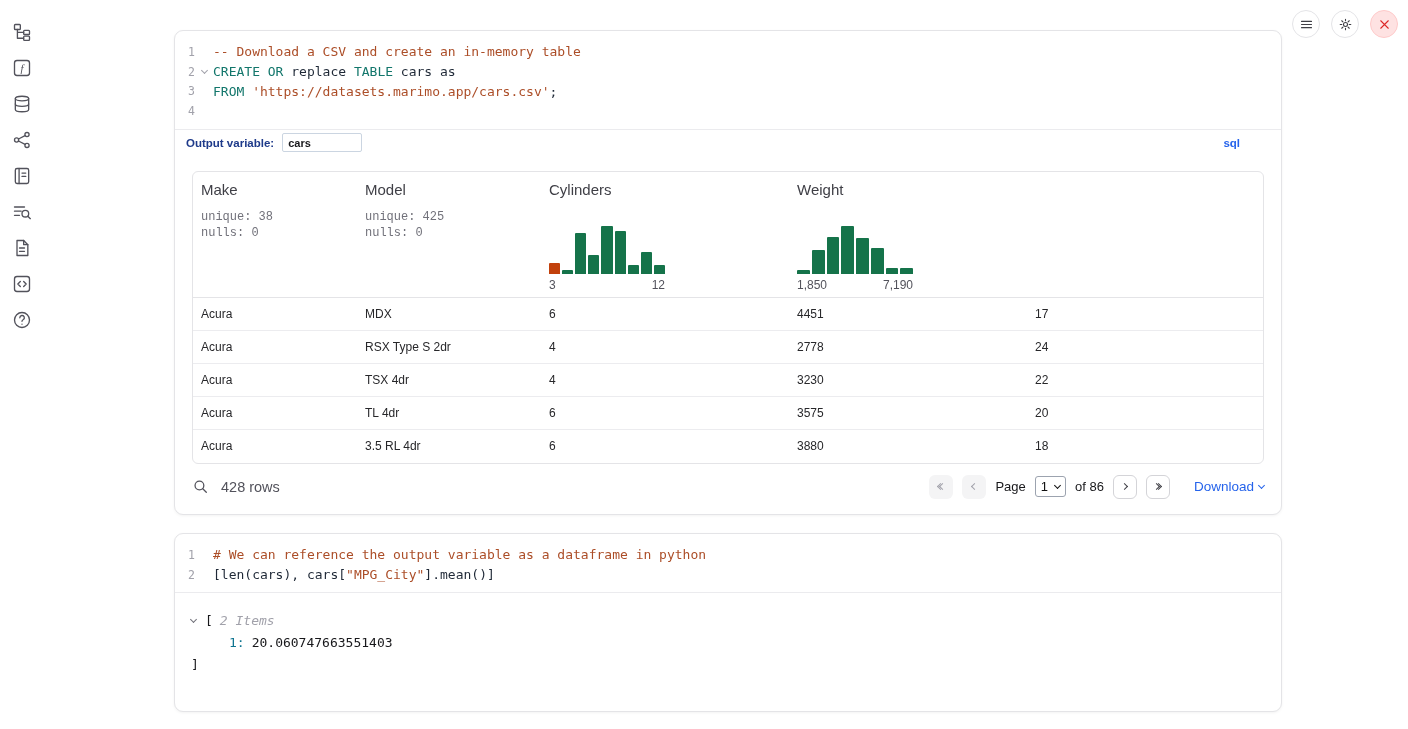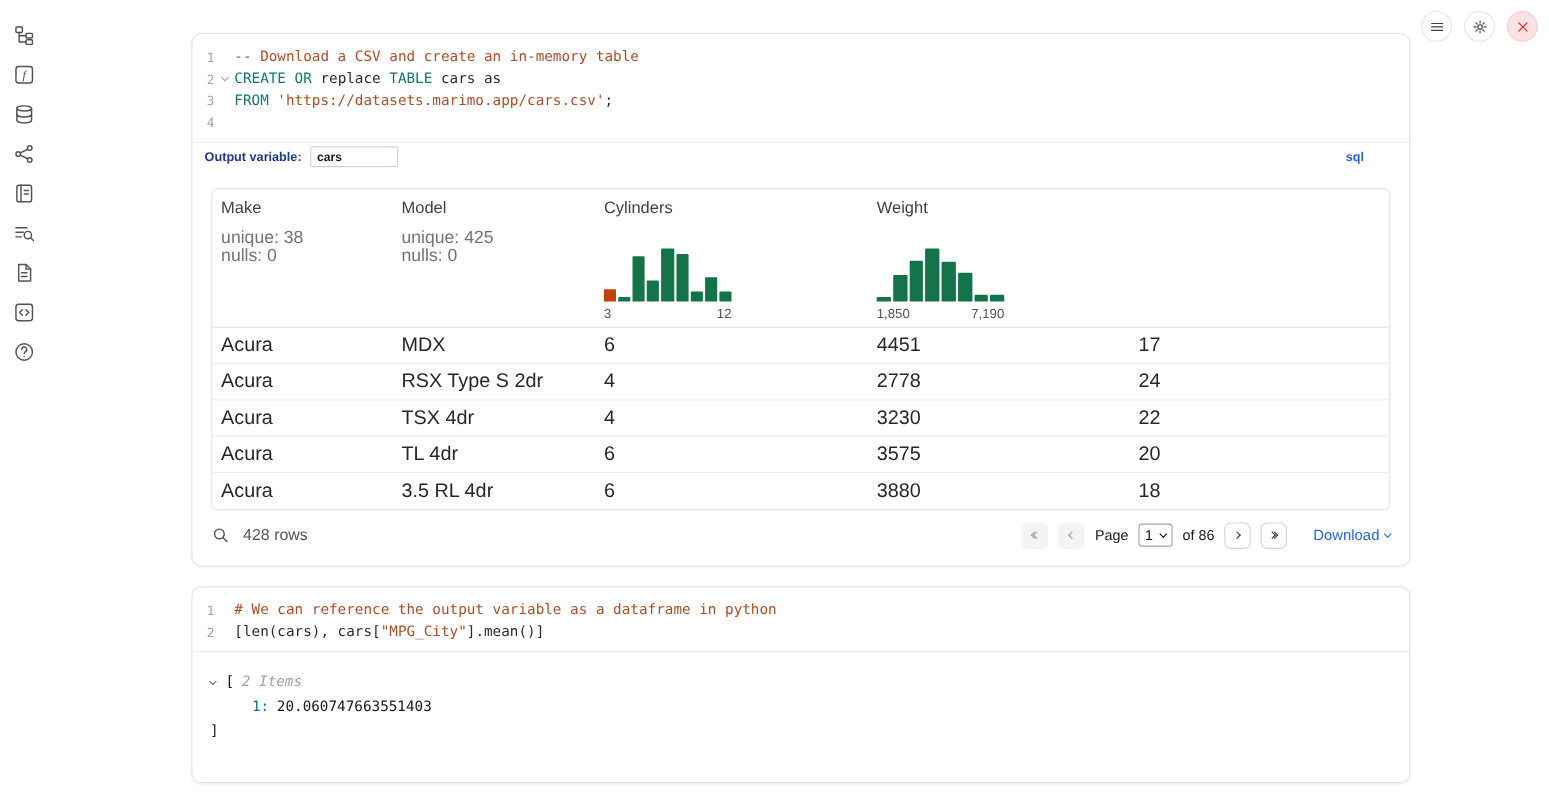--- a/index.html
+++ b/index.html
@@ -34,26 +34,26 @@
   .outvar-row { height:27px; display:flex; align-items:center; padding:0 11px; border-top:1px solid #ebebee; }
   .outvar-label { font-size:11.5px; font-weight:bold; color:#1e3a8a; }
   .outvar-input { margin-left:8px; width:80px; height:19px; border:1px solid #cbd5e1; border-radius:2px; font-size:11px; font-weight:bold; color:#18181b; padding:0 5px; font-family:"Liberation Sans",sans-serif; }
   .lang-badge { margin-left:auto; margin-right:30px; font-size:11.5px; font-weight:bold; color:#2563eb; cursor:pointer; }
 
   
   .table-wrap { margin:15px 17px 0 17px; border:1px solid #e4e4e7; border-radius:6px; overflow:hidden; }
   .thead { display:grid; grid-template-columns:164px 184px 248px 238px 1fr; border-bottom:1px solid #e4e4e7; }
   .th { height:125px; padding:9px 8px 5px 8px; display:flex; flex-direction:column; cursor:pointer; }
   .th-name { font-size:15px; color:#3f3f46; }
-  .th-stats { margin-top:11px; font-size:16px; color:#71717a; line-height:16.5px; }
+  .th-stats { margin-top:11px; font-size:12px; color:#71717a; line-height:16.5px;font-family:Liberation Mono, monospace; }
   .hist { margin-top:auto; height:50px; width:116px; display:flex; align-items:flex-end; gap:2px; }
   .bar { flex:1; background:#15734a; border-radius:1px 1px 0 0; }
   .bar.hl { background:#c2410c; }
   .hist-labels { width:116px; display:flex; justify-content:space-between; font-size:12px; color:#52525b; margin-top:4px; }
-  .trow { display:grid; grid-template-columns:164px 184px 248px 238px 1fr; height:33px; align-items:center; border-bottom:1px solid #ececef; font-size:18px; color:#27272a; cursor:default; }
+  .trow { display:grid; grid-template-columns:164px 184px 248px 238px 1fr; height:33px; align-items:center; border-bottom:1px solid #ececef; font-size:12px; color:#27272a; cursor:default; }
   .trow:last-child { border-bottom:none; }
   .td { padding:0 8px; overflow:hidden; white-space:nowrap; }
 
   
   .table-footer { display:flex; align-items:center; padding:0 17px; height:46px; }
   .search-btn { width:18px; height:18px; color:#52525b; cursor:pointer; }
   .search-btn svg { width:17px; height:17px; stroke:currentColor; fill:none; stroke-width:1.8; stroke-linecap:round; }
   .rowcount { margin-left:11px; font-size:14.5px; color:#52525b; }
   .pager { margin-left:auto; display:flex; align-items:center; gap:9px; }
   .pg-btn { width:24px; height:24px; border-radius:6px; display:flex; align-items:center; justify-content:center; cursor:pointer; border:none; background:#f4f4f5; color:#a1a1aa; }

